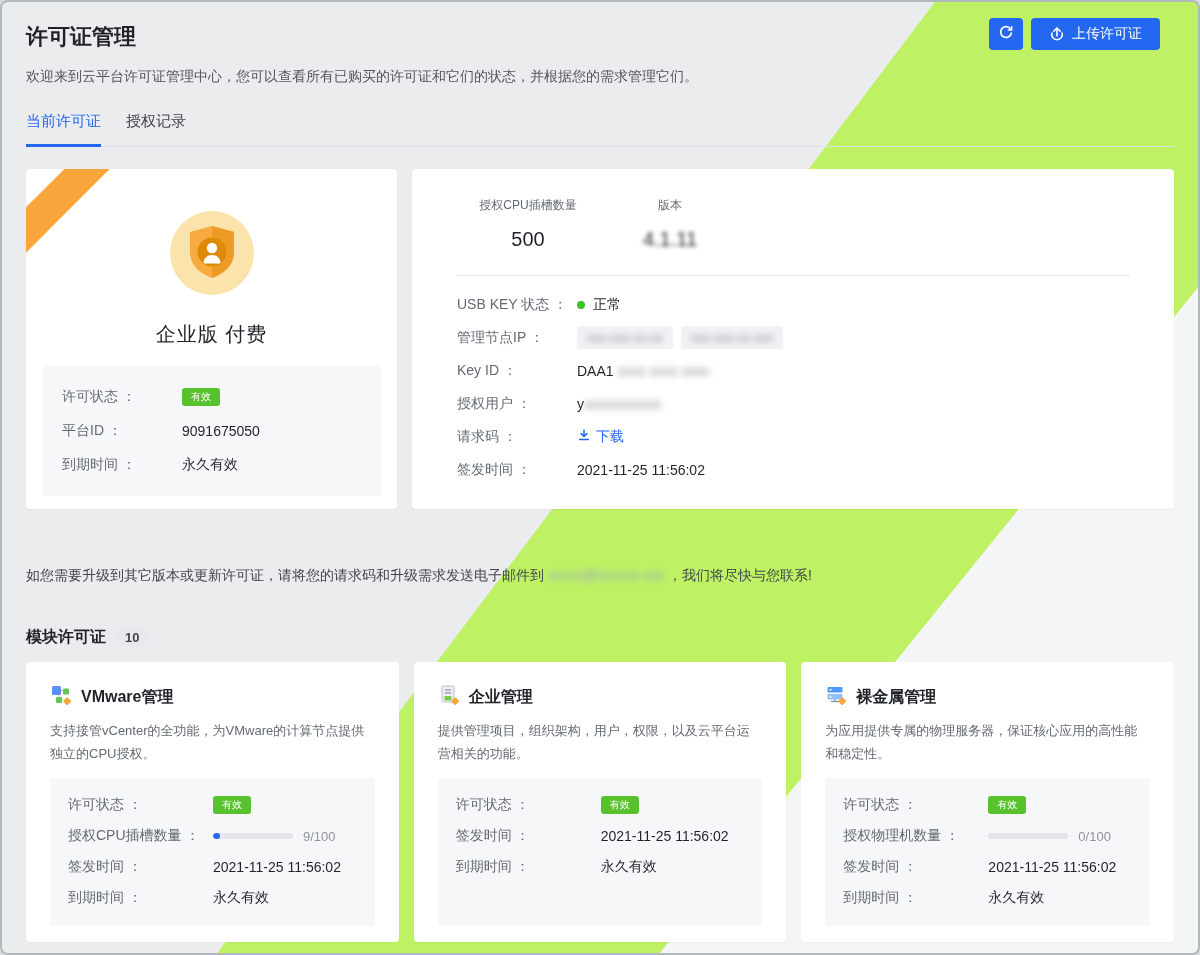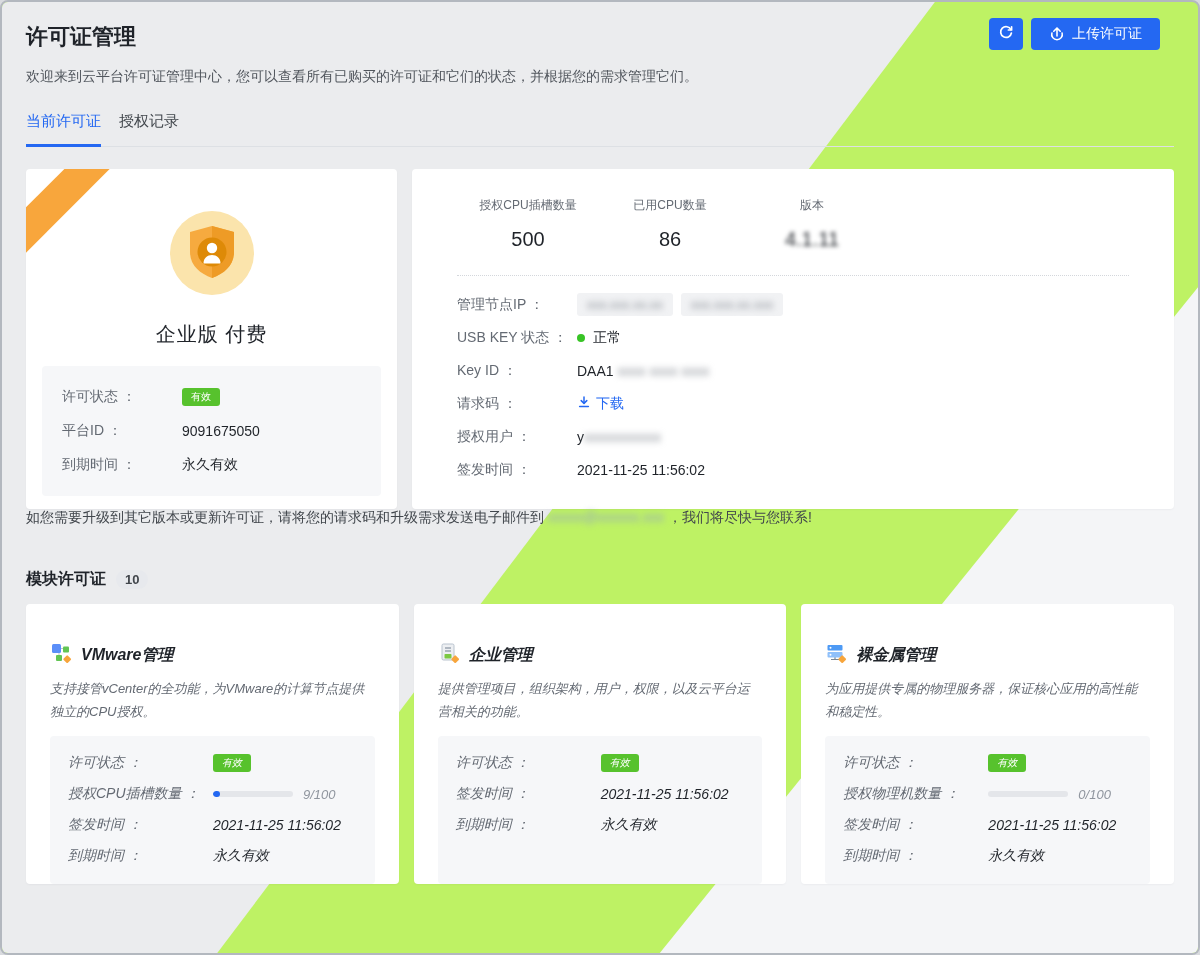--- a/index.html
+++ b/index.html
@@ -17,21 +17,21 @@
   .page-header { padding-top:20px; position:relative; }
   .page-title { font-size:22px; font-weight:bold; color:#1f2329; }
   .page-subtitle { margin-top:16px; font-size:14px; color:#51565d; }
   .header-actions { position:absolute; top:16px; right:14px; display:flex; gap:8px; }
   .btn { background:#2468f2; color:#fff; border:none; border-radius:4px; height:32px;
          display:inline-flex; align-items:center; justify-content:center; font-size:14px; cursor:pointer; }
   .btn-icon { width:34px; }
   .btn-upload { padding:0 18px; gap:7px; }
 
   
-  .tabs { margin-top:26px; display:flex; gap:18px; border-bottom:1px solid #dde0e4; }
+  .tabs { margin-top:26px; display:flex; gap:25px; border-bottom:1px solid #dde0e4; }
   .tab { font-size:15px; color:#41464c; padding-bottom:13px; cursor:pointer; }
   .tab.active { color:#2468f2; font-weight:500; border-bottom:3px solid #2468f2; margin-bottom:-1px; }
 
   
   .summary-row { display:flex; gap:15px; margin-top:22px; }
   .card { background:#fff; border-radius:4px; box-shadow:0 1px 2px rgba(31,35,41,.04); }
   .license-card { width:371px; height:340px; position:relative; overflow:hidden; flex:none; }
   .ribbon { position:absolute; top:10px; left:-40px; width:150px; height:32px;
             background:#f8a63c; transform:rotate(-45deg); }
   .badge-wrap { display:flex; justify-content:center; margin-top:42px; }
@@ -57,29 +57,29 @@
   .pill { background:#f1f2f4; border-radius:3px; padding:4px 10px; margin-right:8px;
           color:#8b9098; font-size:13px; }
   .dot-green { width:8px; height:8px; border-radius:50%; background:#38c426; margin-right:8px; }
   .link { color:#2468f2; display:inline-flex; align-items:center; gap:5px; cursor:pointer; }
 
   .blurred { filter:blur(3px); user-select:none; }
   .blur-light { filter:blur(2px); user-select:none; }
   .email-redacted { color:#93a5c0; filter:blur(3px); user-select:none; }
 
   
-  .notice { font-size:14px; color:#41464c; }
+  .notice { margin-top:58px; font-size:14px; color:#41464c; }
 
   
   .module-header { margin-top:42px; display:flex; align-items:center; gap:10px; }
   .module-title { font-size:16px; font-weight:bold; color:#1f2329; }
   .count-pill { background:#e7e9ed; border-radius:10px; padding:2px 9px; font-size:13px;
                 font-weight:bold; color:#41464c; }
   .module-row { display:flex; gap:15px; margin-top:14px; }
-  .module-card { flex:1; height:280px; padding:38px 24px;font-style:italic; }
+  .module-card { flex:1; height:280px; padding:22px 24px; }
   .module-head { display:flex; align-items:center; gap:9px; }
   .module-name { font-size:16px; font-weight:bold; color:#1f2329; }
   .module-desc { margin-top:10px; font-size:13px; color:#646a73; line-height:1.75; min-height:42px; }
   .module-box { margin-top:12px; background:#f6f7f9; border-radius:4px; padding:12px 18px; height:148px; }
   .m-row { display:flex; align-items:center; height:31px; font-size:14px; }
   .m-label { width:145px; color:#646a73; flex:none; }
   .m-value { color:#1f2329; display:flex; align-items:center; }
   .track { width:80px; height:6px; background:#e4e6ea; border-radius:3px; position:relative; overflow:hidden; }
   .fill { position:absolute; left:0; top:0; bottom:0; background:#2468f2; border-radius:3px; }
   .quota-text { margin-left:10px; font-size:13px; color:#8f959e; }
@@ -162,74 +162,70 @@
         </div>
       </div>
 
       <div class="card detail-card">
         <div class="stats-row">
           <div class="stat">
             <div class="stat-label">授权CPU插槽数量</div>
             <div class="stat-value">500</div>
           </div>
           <div class="stat">
-            <div class="stat-label">已用CPU数量</div>
-            <div class="stat-value">86</div>
-          </div>
-          <div class="stat">
             <div class="stat-label">版本</div>
             <div class="stat-value blur-light">4.1.11</div>
           </div>
         </div>
         <div class="dotted"></div>
         <div class="detail-rows">
           <div class="detail-row">
+            <span class="detail-label">USB KEY 状态 ：</span>
+            <span class="detail-value">
+              <span class="dot-green"></span>
+              <span>正常</span>
+            </span>
+          </div>
+          <div class="detail-row">
             <span class="detail-label">管理节点IP ：</span>
             <span class="detail-value">
               <span class="pill"><span class="blurred">xxx.xxx.xx.xx</span></span>
               <span class="pill"><span class="blurred">xxx.xxx.xx.xxx</span></span>
             </span>
           </div>
           <div class="detail-row">
-            <span class="detail-label">USB KEY 状态 ：</span>
-            <span class="detail-value">
-              <span class="dot-green"></span>
-              <span>正常</span>
-            </span>
-          </div>
-          <div class="detail-row">
             <span class="detail-label">Key ID ：</span>
             <span class="detail-value">
               <span>DAA1</span>
               <span class="blurred" style="margin-left:4px;color:#8b9098;">xxxx xxxx xxxx</span>
+            </span>
+          </div>
+          <div class="detail-row">
+            <span class="detail-label">授权用户 ：</span>
+            <span class="detail-value">
+              <span>y</span>
+              <span class="blurred" style="color:#8b9098;">xxxxxxxxxxx</span>
             </span>
           </div>
           <div class="detail-row">
             <span class="detail-label">请求码 ：</span>
             <span class="detail-value">
               <span class="link">
                 <span>
                   <svg width="14" height="14" viewBox="0 0 14 14">
                     <path d="M7 2v6" stroke="#2468F2" stroke-width="1.5" stroke-linecap="round" fill="none"></path>
                     <path d="M4.2 5.6L7 8.4 9.8 5.6" fill="none" stroke="#2468F2" stroke-width="1.5" stroke-linecap="round" stroke-linejoin="round"></path>
                     <path d="M2.6 11.6h8.8" stroke="#2468F2" stroke-width="1.5" stroke-linecap="round"></path>
                   </svg>
                 </span>
                 <span>下载</span>
               </span>
             </span>
           </div>
           <div class="detail-row">
-            <span class="detail-label">授权用户 ：</span>
-            <span class="detail-value">
-              <span>y</span>
-              <span class="blurred" style="color:#8b9098;">xxxxxxxxxxx</span>
-            </span>
-          </div>
-          <div class="detail-row">
             <span class="detail-label">签发时间 ：</span>
             <span class="detail-value">2021-11-25 11:56:02</span>
           </div>
         </div>
       </div>
     </div>
 
     <div class="notice">
       <span>如您需要升级到其它版本或更新许可证，请将您的请求码和升级需求发送电子邮件到</span>
       <span class="email-redacted">xxxxx@xxxxxx.xxx</span>

